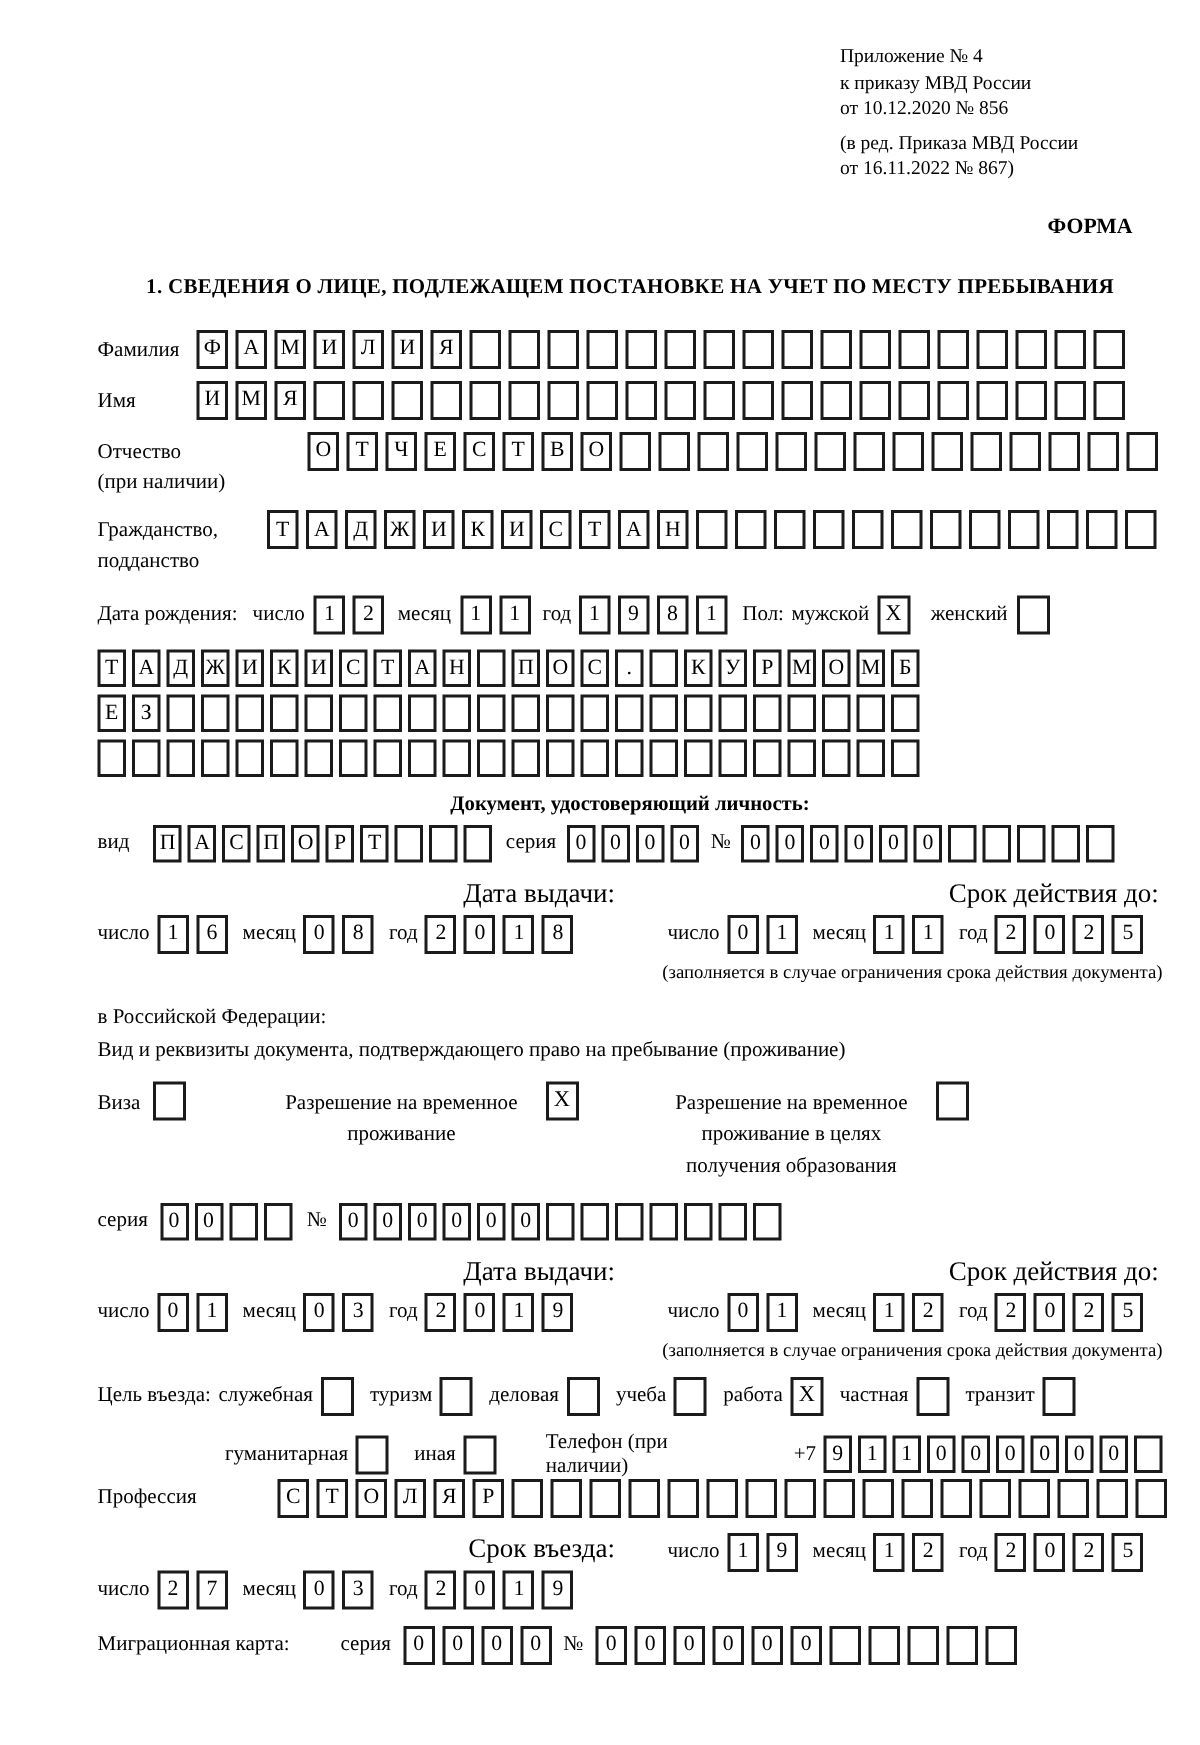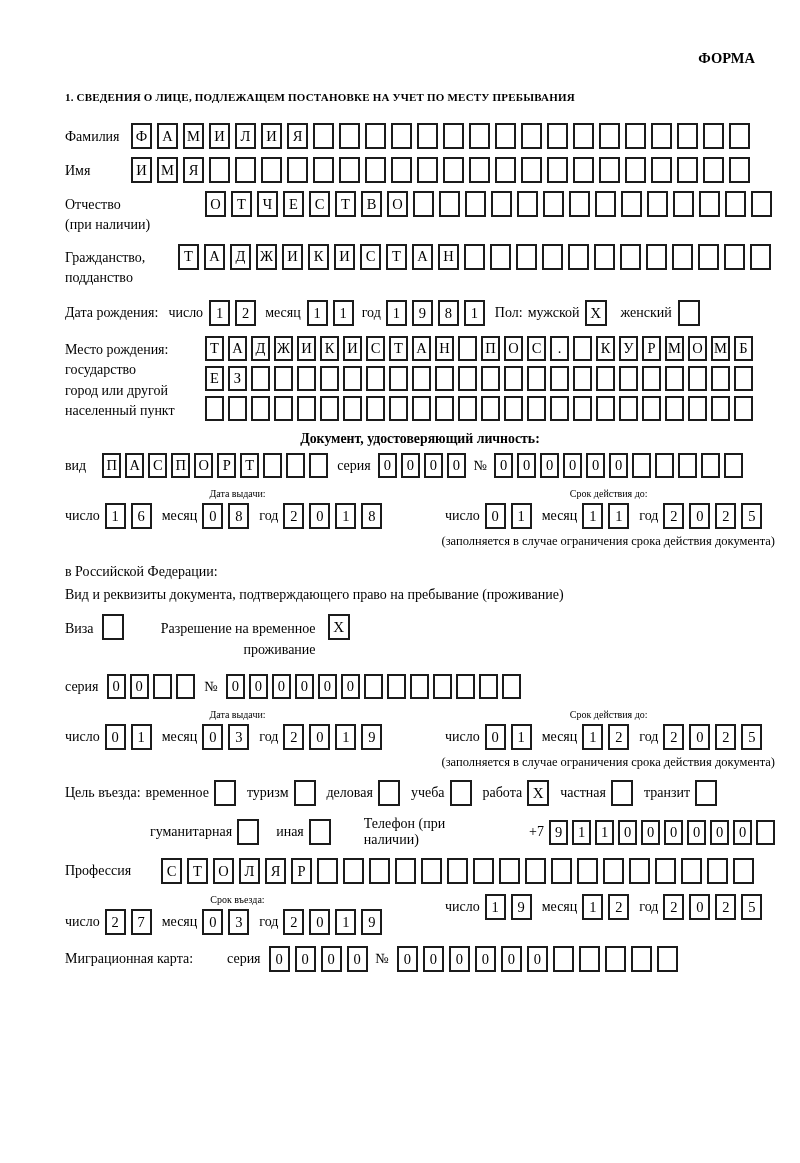--- a/index.html
+++ b/index.html
@@ -4,52 +4,60 @@
 <style>
   *{box-sizing:border-box;margin:0;padding:0;}
   html,body{background:#ffffff;}
   body{width:800px;height:1163px;color:#000;font-family:"Liberation Serif",serif;font-size:14px;overflow:hidden;}
   .page{padding:28px 25px 8px 65px;}
   .hdr{width:205px;margin-left:auto;margin-right:10px;font-size:13px;line-height:1.35;}
   .hdr .gap{height:5px;}
   .forma{text-align:right;margin:22px 20px 0 0;font-weight:bold;font-size:14.5px;}
   .title{text-align:center;font-weight:bold;font-size:15.5px;line-height:1.55;margin-top:14px;}
   .blank-line{display:inline-block;width:55px;border-bottom:2px solid #222;height:13px;margin-left:10px;}
-  .sec{font-weight:bold;font-size:11px;margin-top:24px;letter-spacing:.2px;}
+  .sec{text-align:center;font-weight:bold;font-size:14px;margin-top:24px;letter-spacing:.2px;}
   .row{display:flex;align-items:flex-start;margin-top:8px;}
   .lbl{flex:none;line-height:1.45;padding-top:4px;}
   .cells{display:flex;gap:5px;flex:none;}
   .cell{flex:none;width:21px;height:26px;border:2px solid #1b1b1b;display:flex;align-items:center;justify-content:center;font-size:14.5px;background:#fff;}
   .cells.sm{gap:4px;}
   .cells.sm .cell{width:19px;height:25px;}
   .stack{display:flex;flex-direction:column;gap:5px;}
   .cbox{flex:none;width:22px;height:26px;border:2px solid #1b1b1b;display:inline-flex;align-items:center;justify-content:center;font-size:15px;background:#fff;}
   .center-b{text-align:center;font-weight:bold;font-size:13.8px;margin-top:10px;}
   .dates{display:flex;margin-top:10px;}
   .dg1{width:345px;}
   .dg2{margin-left:35px;}
-  .dhead{text-align:center;font-size:10px;margin-bottom:4px;}
+  .dhead{text-align:right;font-size:18px;margin-bottom:4px;}
   .dline{display:flex;align-items:center;}
   .dline .dl{margin-right:5px;}
   .dline .cells{margin-right:10px;}
   .note{text-align:right;font-size:12.5px;margin-top:5px;}
   .intro{margin-top:12px;line-height:1.6;}
   .opts{display:flex;align-items:flex-start;margin-top:8px;}
   .opt{display:flex;align-items:flex-start;}
   .olbl{line-height:1.5;padding-top:4px;}
-  .olbl.wrap{text-align:right;}
+  .olbl.wrap{text-align:center;margin-left:36px;}
   .purp{display:flex;align-items:center;margin-top:10px;flex-wrap:nowrap;}
   .purp .plbl{margin-right:5px;}
   .purp .cbox{margin-right:11px;}
 </style>
 </head>
 <body>
 
 <div class="page">
 
+  <div class="hdr">
+    <div>Приложение № 4</div>
+    <div>к приказу МВД России</div>
+    <div>от 10.12.2020 № 856</div>
+    <div class="gap"></div>
+    <div>(в ред. Приказа МВД России</div>
+    <div>от 16.11.2022 № 867)</div>
+  </div>
 
   <div class="forma">ФОРМА</div>
 
   <div class="title">
   </div>
 
   <div class="sec">1. СВЕДЕНИЯ О ЛИЦЕ, ПОДЛЕЖАЩЕМ ПОСТАНОВКЕ НА УЧЕТ ПО МЕСТУ ПРЕБЫВАНИЯ</div>
 
   <div class="row" style="margin-top:20px;">
     <div class="lbl" style="width:66px;">Фамилия</div>
@@ -194,26 +202,20 @@
         <span class="cell">1</span>
       </span>
     <span style="margin-right:5px;">Пол:</span>
     <span style="margin-right:5px;">мужской</span>
     <span class="cbox">X</span>
     <span style="margin:0 6px 0 14px;">женский</span>
     <span class="cbox"></span>
   </div>
 
   <div class="row" style="margin-top:10px;">
-    <div class="lbl" style="width:140px;">
-      <div>Место рождения:</div>
-      <div>государство</div>
-      <div>город или другой</div>
-      <div>населенный пункт</div>
-    </div>
     <div class="stack">
       <div class="cells sm">
           <span class="cell">Т</span>
           <span class="cell">А</span>
           <span class="cell">Д</span>
           <span class="cell">Ж</span>
           <span class="cell">И</span>
           <span class="cell">К</span>
           <span class="cell">И</span>
           <span class="cell">С</span>
@@ -383,20 +385,24 @@
 
   <div class="opts">
     <div class="opt">
       <span class="olbl" style="margin-right:8px;">Виза</span>
       <span class="cbox"></span>
     </div>
     <div class="opt" style="margin-left:24px;">
       <span class="olbl wrap" style="width:168px;margin-right:12px;">Разрешение на временное проживание</span>
       <span class="cbox">X</span>
     </div>
+    <div class="opt" style="margin-left:20px;">
+      <span class="olbl wrap" style="width:172px;margin-right:10px;">Разрешение на временное проживание в целях получения образования</span>
+      <span class="cbox"></span>
+    </div>
   </div>
 
   <div class="row" style="align-items:center;margin-top:14px;">
     <span style="margin-right:8px;">серия</span>
     <span class="cells sm" style="margin-right:10px;">
         <span class="cell">0</span>
         <span class="cell">0</span>
         <span class="cell"></span>
         <span class="cell"></span>
       </span>
@@ -461,21 +467,21 @@
             <span class="cell">2</span>
             <span class="cell">5</span>
           </span>
       </div>
     </div>
   </div>
   <div class="note">(заполняется в случае ограничения срока действия документа)</div>
 
   <div class="purp">
     <span class="plbl">Цель въезда:</span>
-    <span class="plbl">временное</span>
+    <span class="plbl">служебная</span>
     <span class="cbox"></span>
     <span class="plbl">туризм</span>
     <span class="cbox"></span>
     <span class="plbl">деловая</span>
     <span class="cbox"></span>
     <span class="plbl">учеба</span>
     <span class="cbox"></span>
     <span class="plbl">работа</span>
     <span class="cbox">X</span>
     <span class="plbl">частная</span>
@@ -498,21 +504,21 @@
         <span class="cell">0</span>
         <span class="cell">0</span>
         <span class="cell">0</span>
         <span class="cell">0</span>
         <span class="cell">0</span>
         <span class="cell">0</span>
         <span class="cell"></span>
       </span>
   </div>
 
-  <div class="row" style="align-items:center;margin-top:10px;">
+  <div class="row" style="align-items:center;margin-top:0;gap:24px;">
     <span style="width:96px;flex:none;">Профессия</span>
     <span class="cells">
         <span class="cell">С</span>
         <span class="cell">Т</span>
         <span class="cell">О</span>
         <span class="cell">Л</span>
         <span class="cell">Я</span>
         <span class="cell">Р</span>
         <span class="cell"></span>
         <span class="cell"></span>

